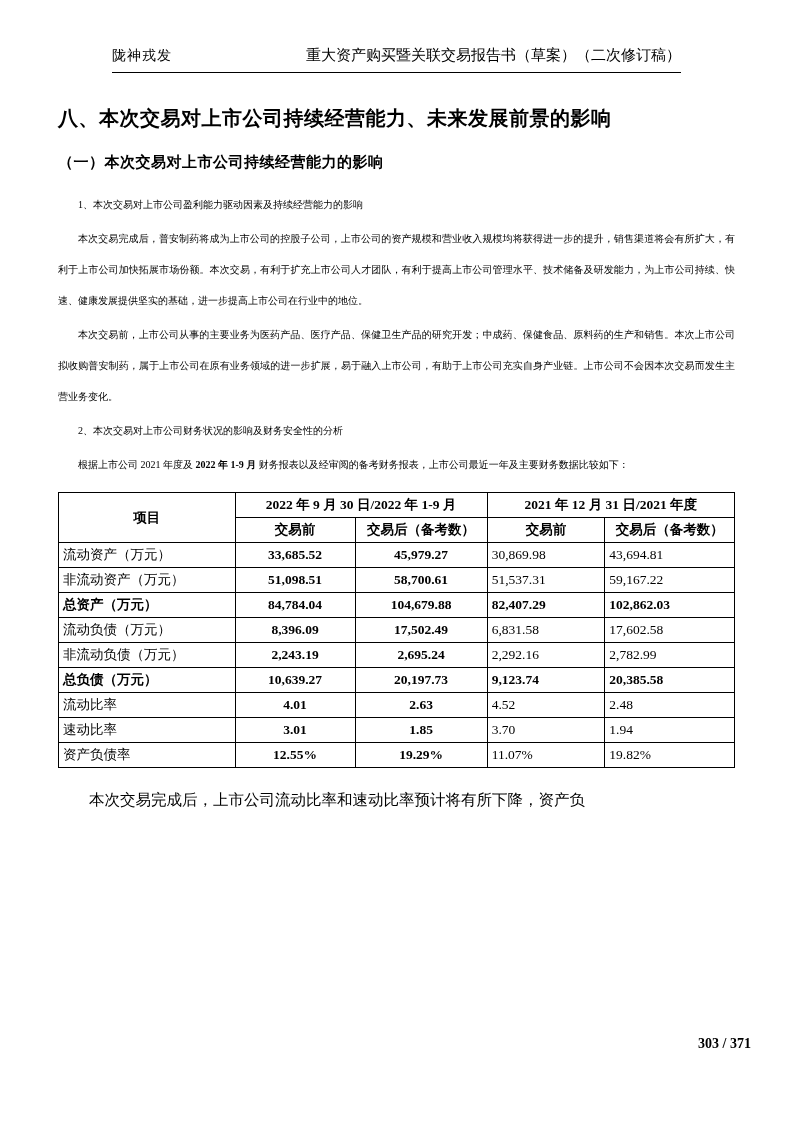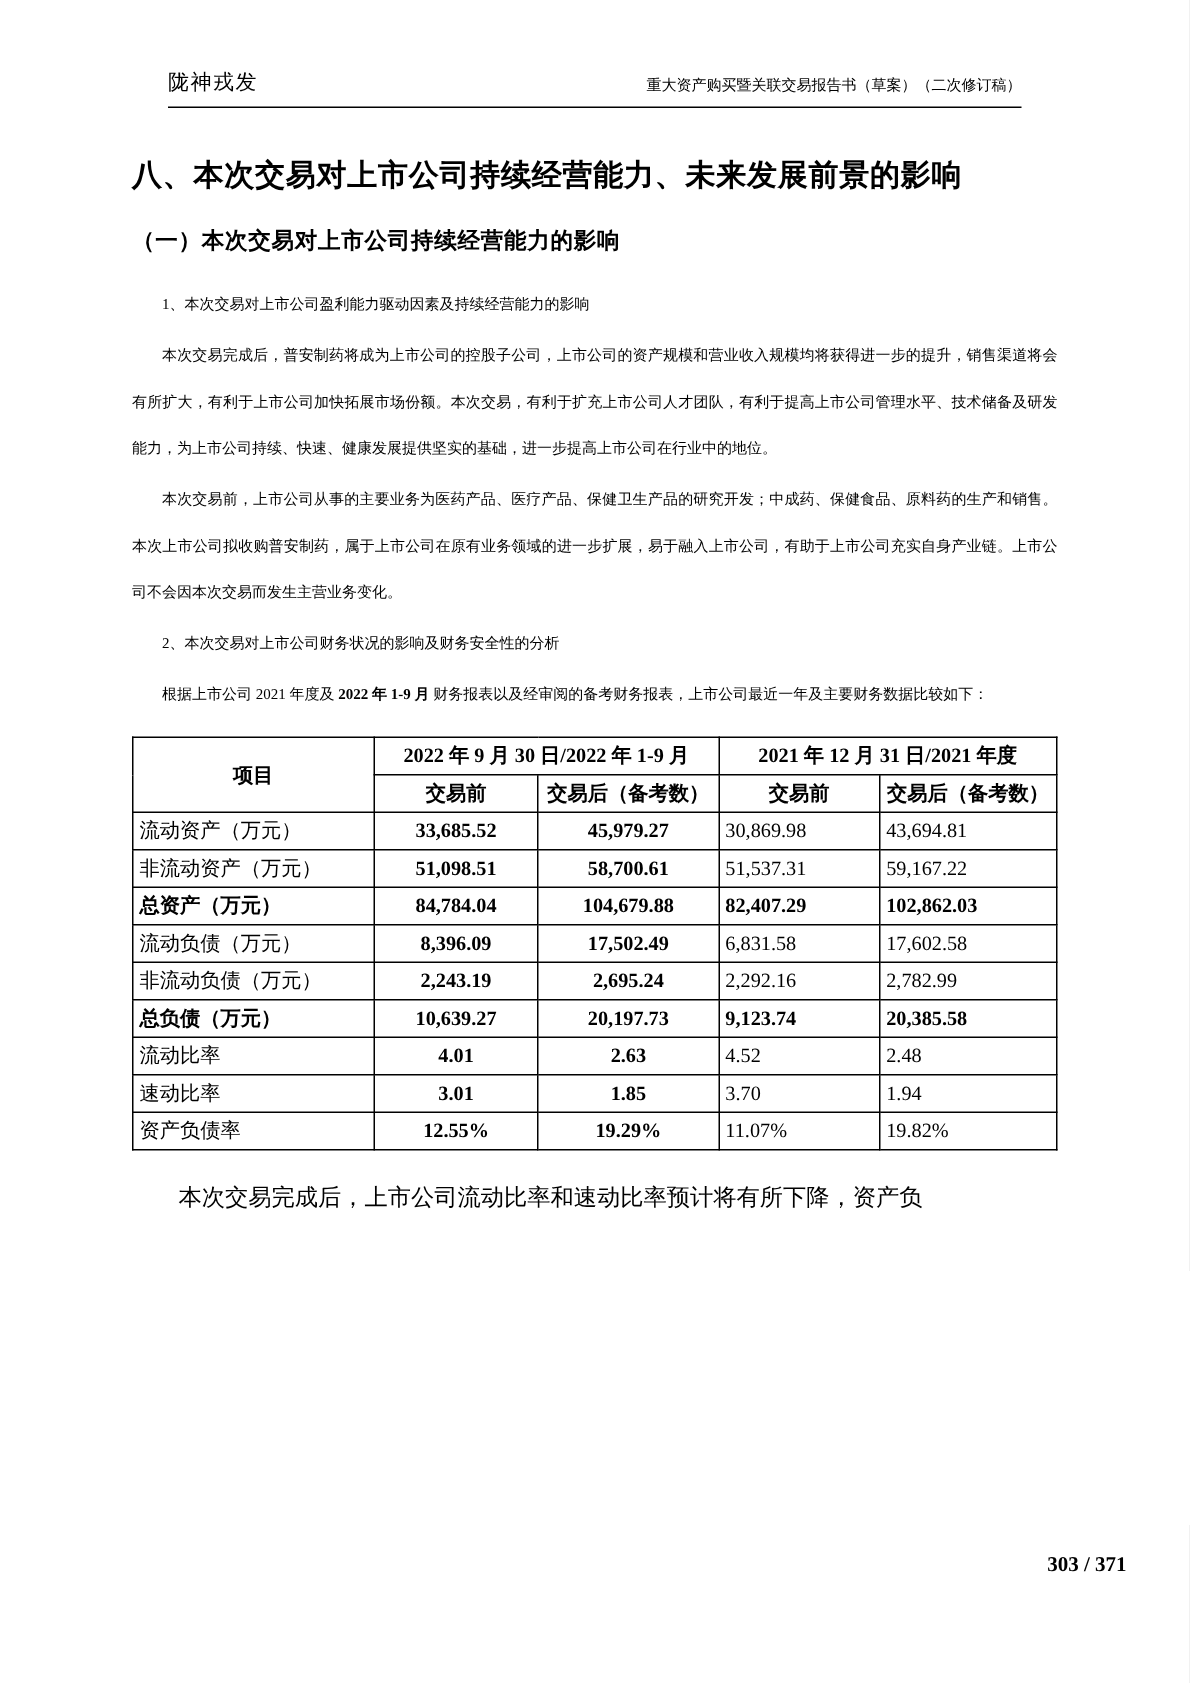--- a/index.html
+++ b/index.html
@@ -16,22 +16,22 @@
   }
   .header {
     margin: 46px 112px 0 112px;
     display: flex;
     justify-content: space-between;
     align-items: flex-end;
     padding-bottom: 7px;
     border-bottom: 1px solid #000;
   }
   .header-left { font-size: 14px; letter-spacing: 1px; }
-  .header-right { font-size: 10px; }
-  .content { padding: 0 88px; }
+  .header-right { font-size: 15px; }
+  .content { padding: 0 58px; }
   .doc-title {
     margin-top: 30px;
     font-family: "Liberation Sans", "DejaVu Sans", sans-serif;
     font-weight: bold;
     font-size: 20px;
     letter-spacing: 0.5px;
     line-height: 30px;
   }
   .section-heading {
     margin-top: 16px;

